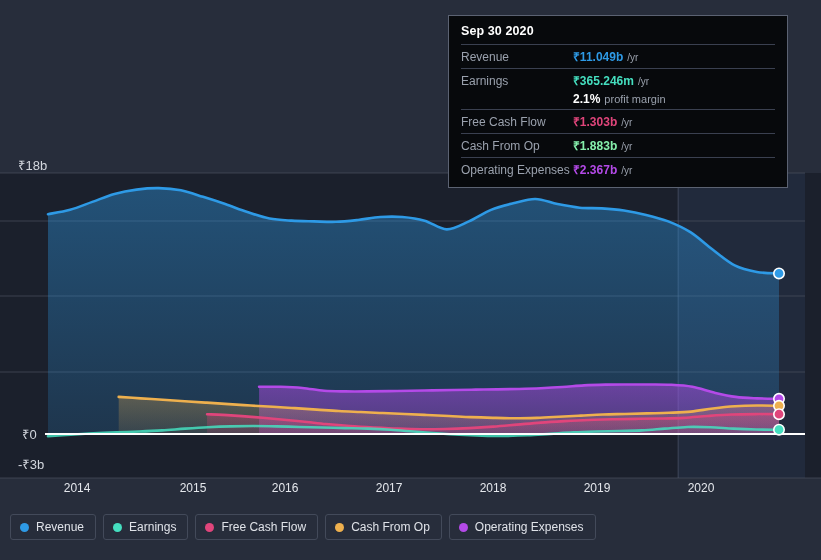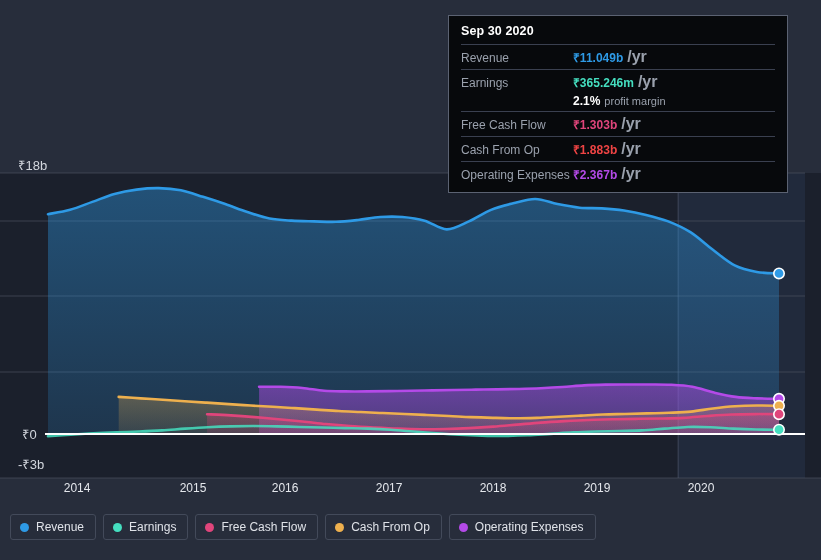--- a/index.html
+++ b/index.html
@@ -27,21 +27,21 @@
   }
   .tt-row {
     display:flex; align-items:baseline;
     border-top:1px solid #3a4050;
     padding:3px 0 3px 0;
     font-size:12px;
   }
   .tt-row.noline { border-top:none; padding-top:0px;text-align:center; }
   .tt-label { color:#9aa1ad; width:112px; flex:0 0 112px; }
   .tt-val { font-weight:bold; }
-  .tt-unit { color:#9aa1ad; font-weight:bold; margin-left:4px; font-size:16px;}
+  .tt-unit { color:#9aa1ad; font-weight:normal; margin-left:4px; font-size:10px;}
   .tt-sub { color:#ffffff; font-weight:bold; font-size:12px;}
   .tt-subtext { color:#9aa1ad; font-weight:normal; margin-left:4px; font-size:11px;}
 
   
   .ylabel {
     position:absolute; color:#d3d7de; font-size:13px; white-space:nowrap;
     z-index: 6;
   }
   .xlabel {
     position:absolute; color:#e4e7ec; font-size:12px; top:481px;
@@ -169,21 +169,21 @@
     </div>
 
     <div class="tt-row">
       <span class="tt-label">Free Cash Flow</span>
       <span class="tt-val" style="color:#e0457b">₹1.303b</span>
       <span class="tt-unit">/yr</span>
     </div>
 
     <div class="tt-row">
       <span class="tt-label">Cash From Op</span>
-      <span class="tt-val" style="color:#ef4444">₹1.883b</span>
+      <span class="tt-val" style="color:#86efac">₹1.883b</span>
       <span class="tt-unit">/yr</span>
     </div>
 
     <div class="tt-row">
       <span class="tt-label">Operating Expenses</span>
       <span class="tt-val" style="color:#b44ae8">₹2.367b</span>
       <span class="tt-unit">/yr</span>
     </div>
   </div>
 

